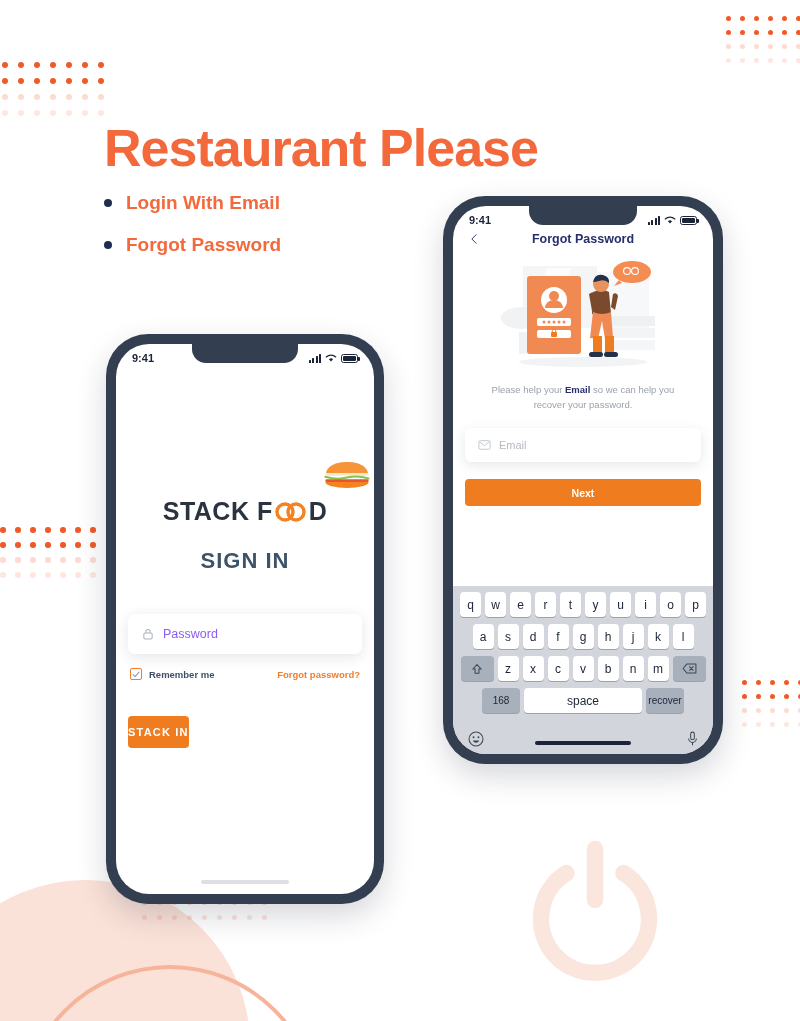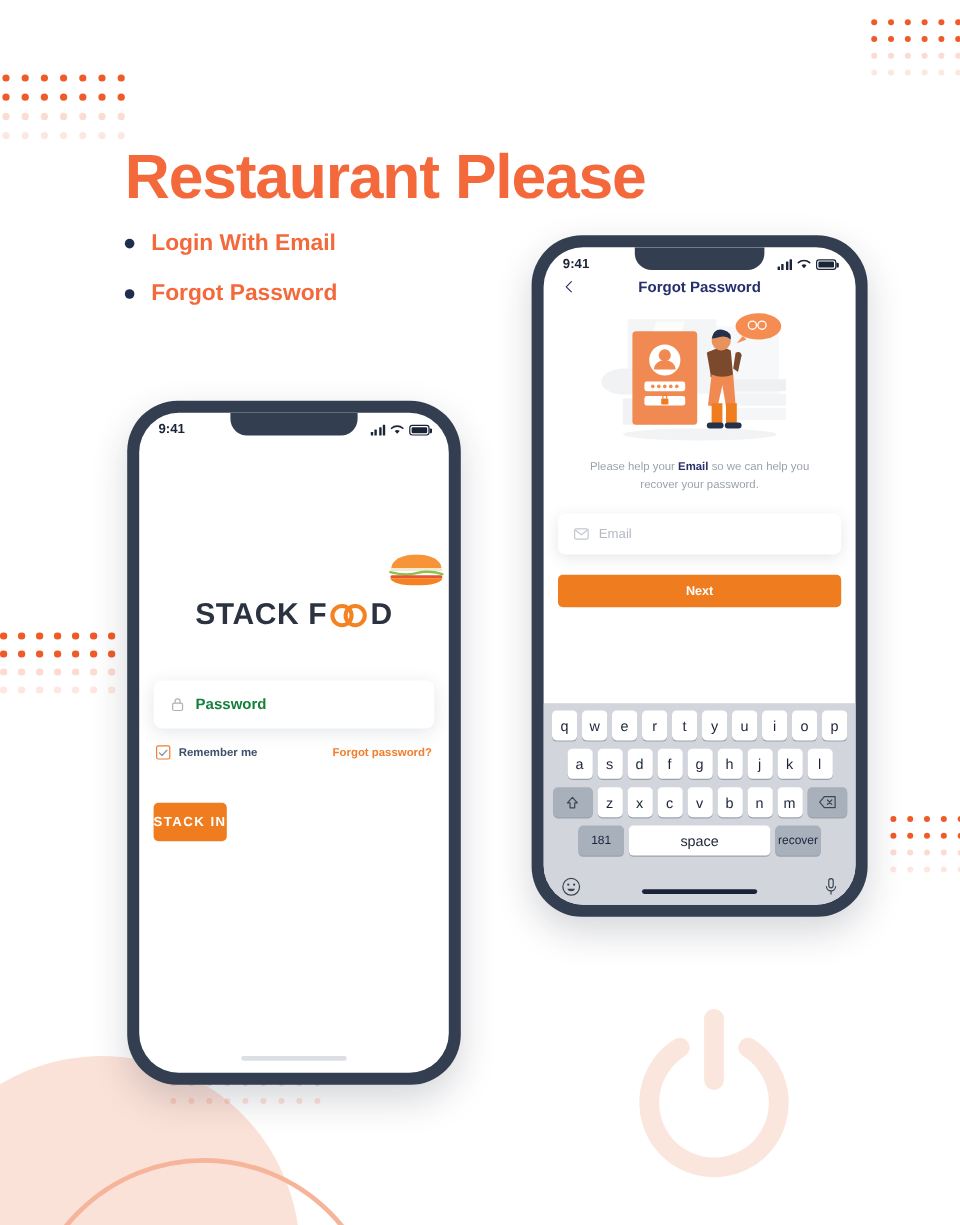--- a/index.html
+++ b/index.html
@@ -98,21 +98,21 @@
   .field-card {
     margin:40px 12px 0; background:#ffffff; border-radius:7px;
     box-shadow:0 3px 14px rgba(40,55,80,.13); overflow:hidden;
   }
   .field {
     display:flex; align-items:center; gap:9px;
     padding:13px 14px; font-size:12.5px;
   }
   .field + .field { border-top:1px solid #eceff2; }
   .field-value { color:#58636f; }
-  .field-placeholder { color:#15803d;font-weight:bold; }
+  .field-placeholder { color:#8b5cf6; }
 
   .options-row {
     display:flex; align-items:center; justify-content:space-between;
     margin:14px 14px 0; font-size:9.5px; font-weight:bold;
   }
   .remember { display:flex; align-items:center; gap:7px; }
   .checkbox {
     width:12px; height:12px; border:1.4px solid #f07e2d; border-radius:2px;
     display:flex; align-items:center; justify-content:center;
   }
@@ -370,20 +370,21 @@
         <span class="logo-oo">
           <svg viewBox="0 0 34 26" width="34" height="26">
             <circle cx="11" cy="13" r="8" fill="none" stroke="#f58220" stroke-width="3.4"></circle>
             <circle cx="22" cy="13" r="8" fill="none" stroke="#f58220" stroke-width="3.4"></circle>
           </svg>
         </span>
         <span>D</span>
       </div>
     </div>
 
+    <div class="signin-title">SIGN IN</div>
 
     <div class="field-card">
       <div class="field">
         <svg width="12" height="12" viewBox="0 0 13 13">
           <rect x="2" y="5.4" width="9" height="6.6" rx="1.4" fill="none" stroke="#aab2bb" stroke-width="1.1"></rect>
           <path d="M4.2 5.4 V3.8 a2.3 2.3 0 0 1 4.6 0 V5.4" fill="none" stroke="#aab2bb" stroke-width="1.1"></path>
         </svg>
         <span class="field-placeholder">Password</span>
       </div>
     </div>
@@ -530,21 +531,21 @@
             <button class="key">m</button>
           </span>
         <button class="key wide">
           <svg width="15" height="11" viewBox="0 0 16 12">
             <path d="M5.2 1 H15 V11 H5.2 L1 6 Z" fill="none" stroke="#3c4552" stroke-width="1.1" stroke-linejoin="round"></path>
             <path d="M8 4 L12 8 M12 4 L8 8" stroke="#3c4552" stroke-width="1.1" stroke-linecap="round"></path>
           </svg>
         </button>
       </div>
       <div class="kb-row">
-        <button class="key fn">181</button>
+        <button class="key fn">168</button>
         <button class="key space">space</button>
         <button class="key fn">recover</button>
       </div>
       <div class="kb-bottom">
         <svg width="16" height="16" viewBox="0 0 17 17">
           <circle cx="8.5" cy="8.5" r="7.4" fill="none" stroke="#3c4552" stroke-width="1.1"></circle>
           <circle cx="5.9" cy="6.6" r="1" fill="#3c4552"></circle>
           <circle cx="11.1" cy="6.6" r="1" fill="#3c4552"></circle>
           <path d="M5 10.2 a3.8 3.8 0 0 0 7 0 Z" fill="#3c4552"></path>
         </svg>

